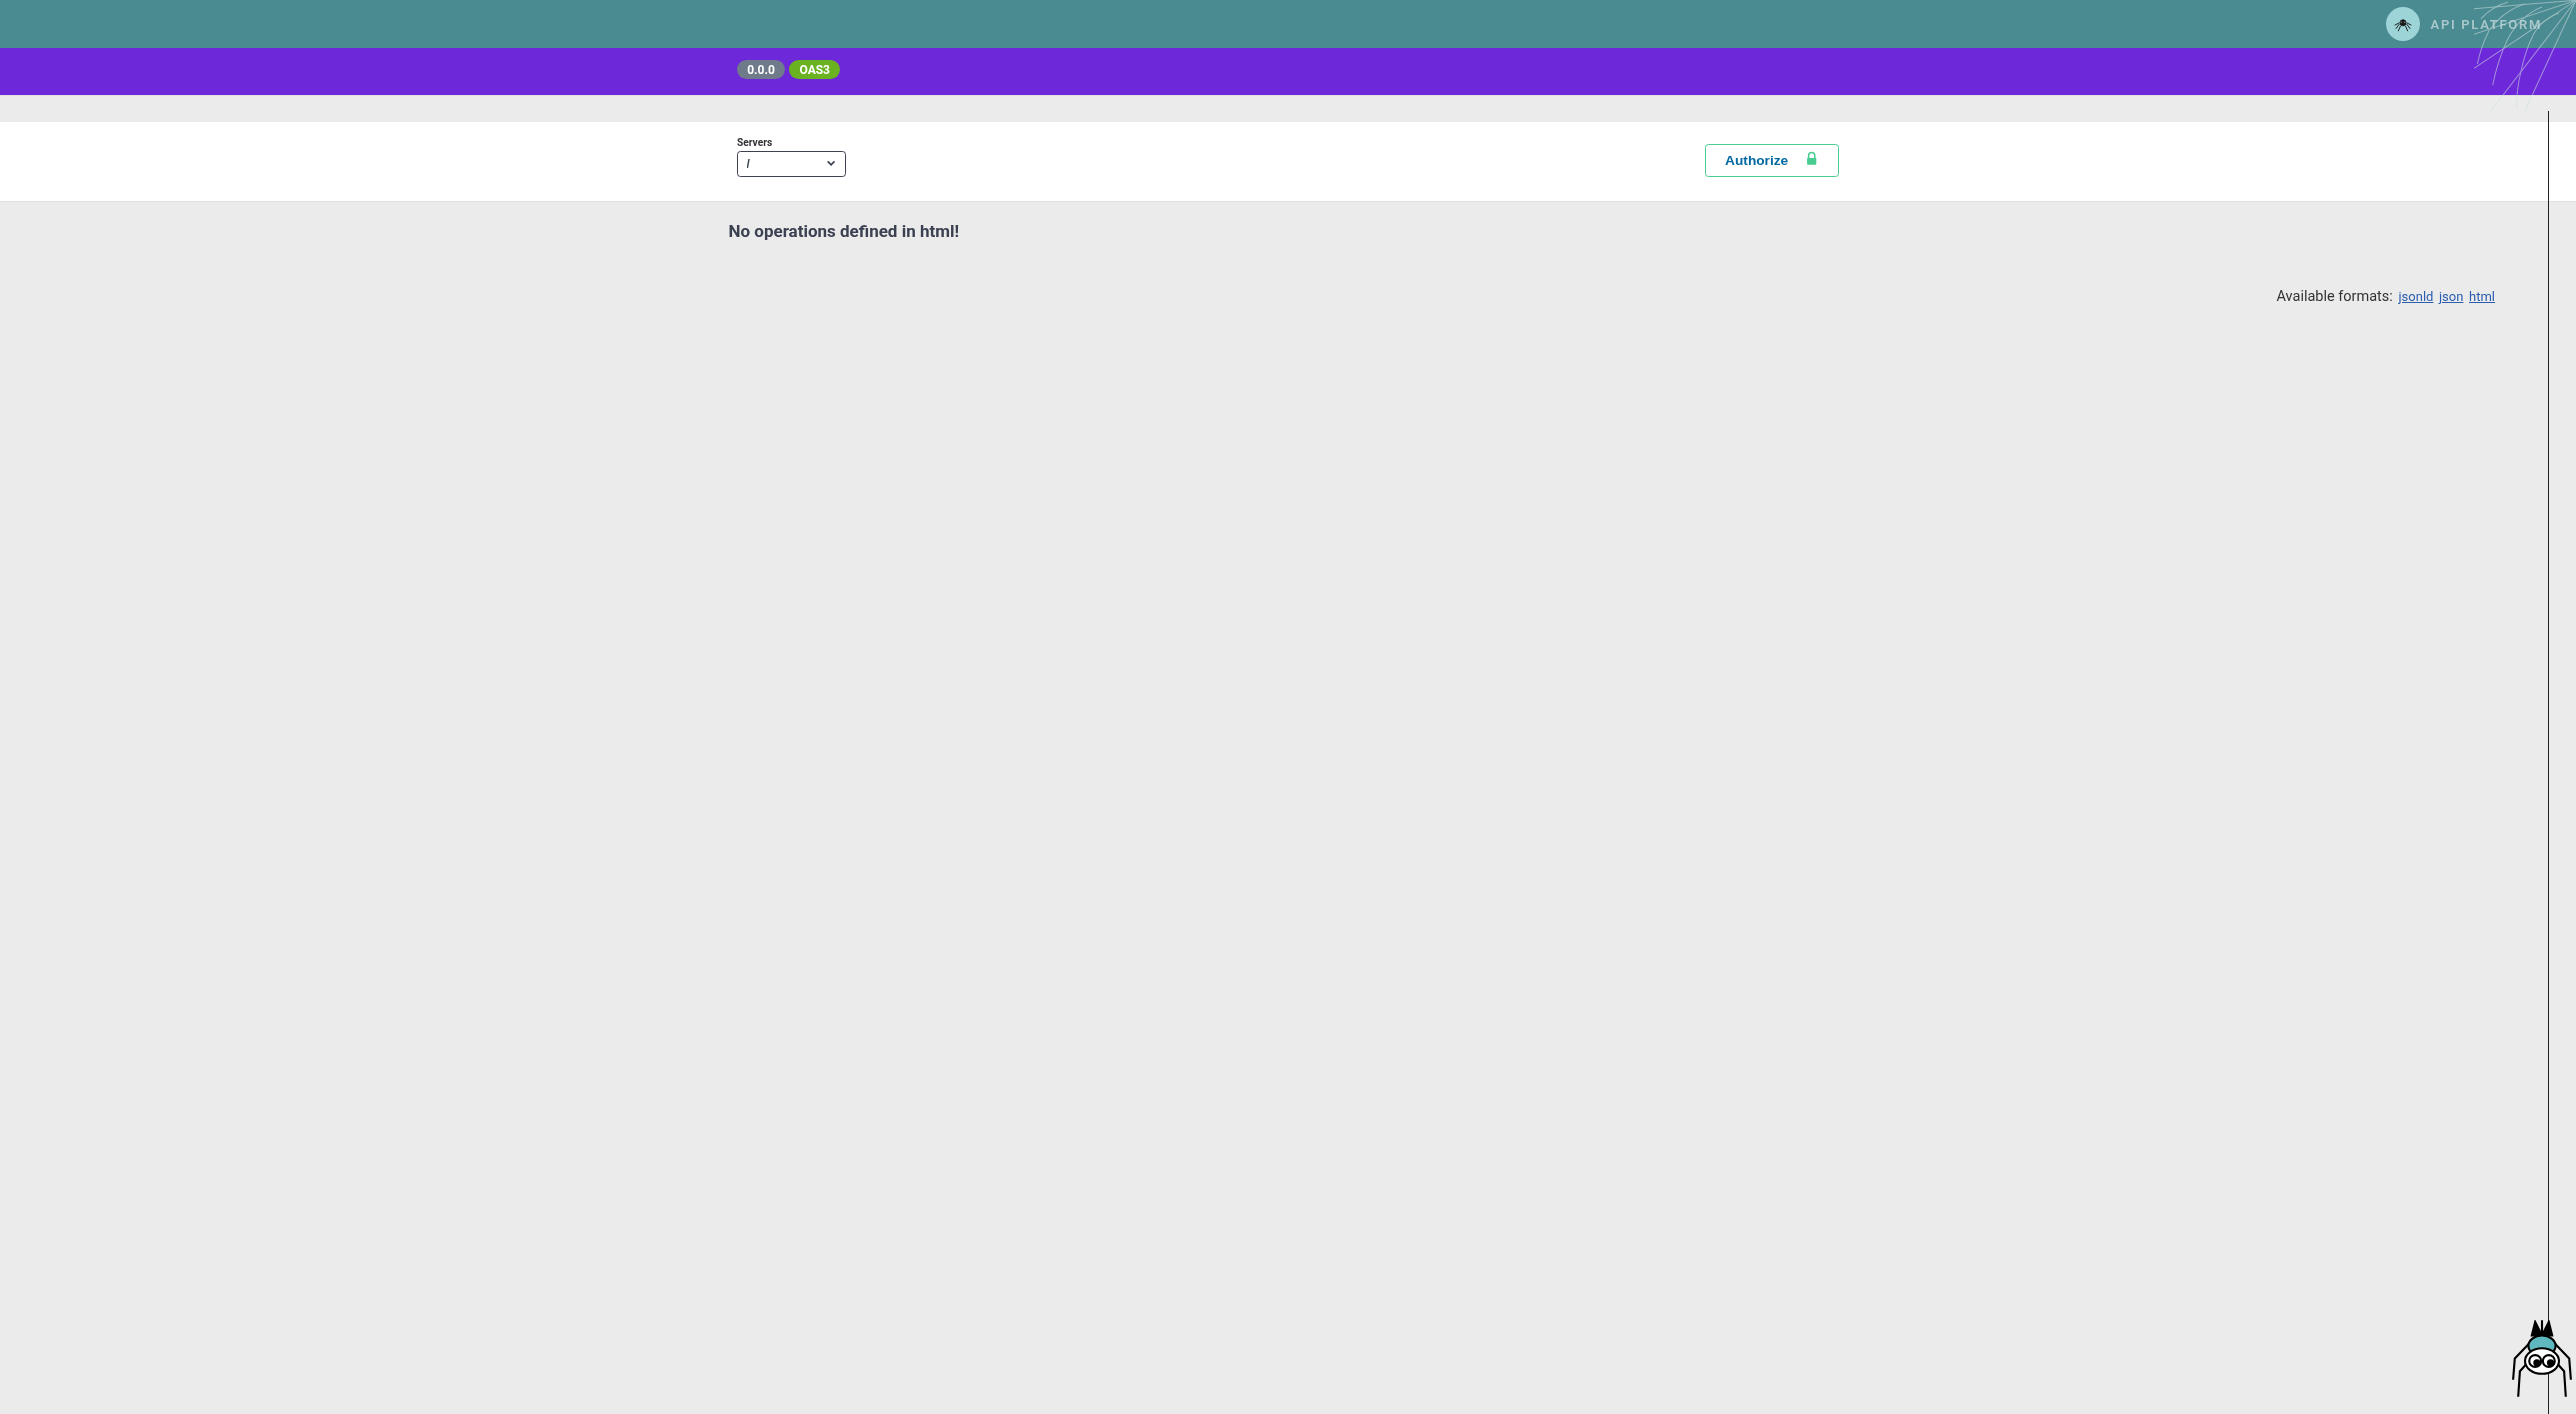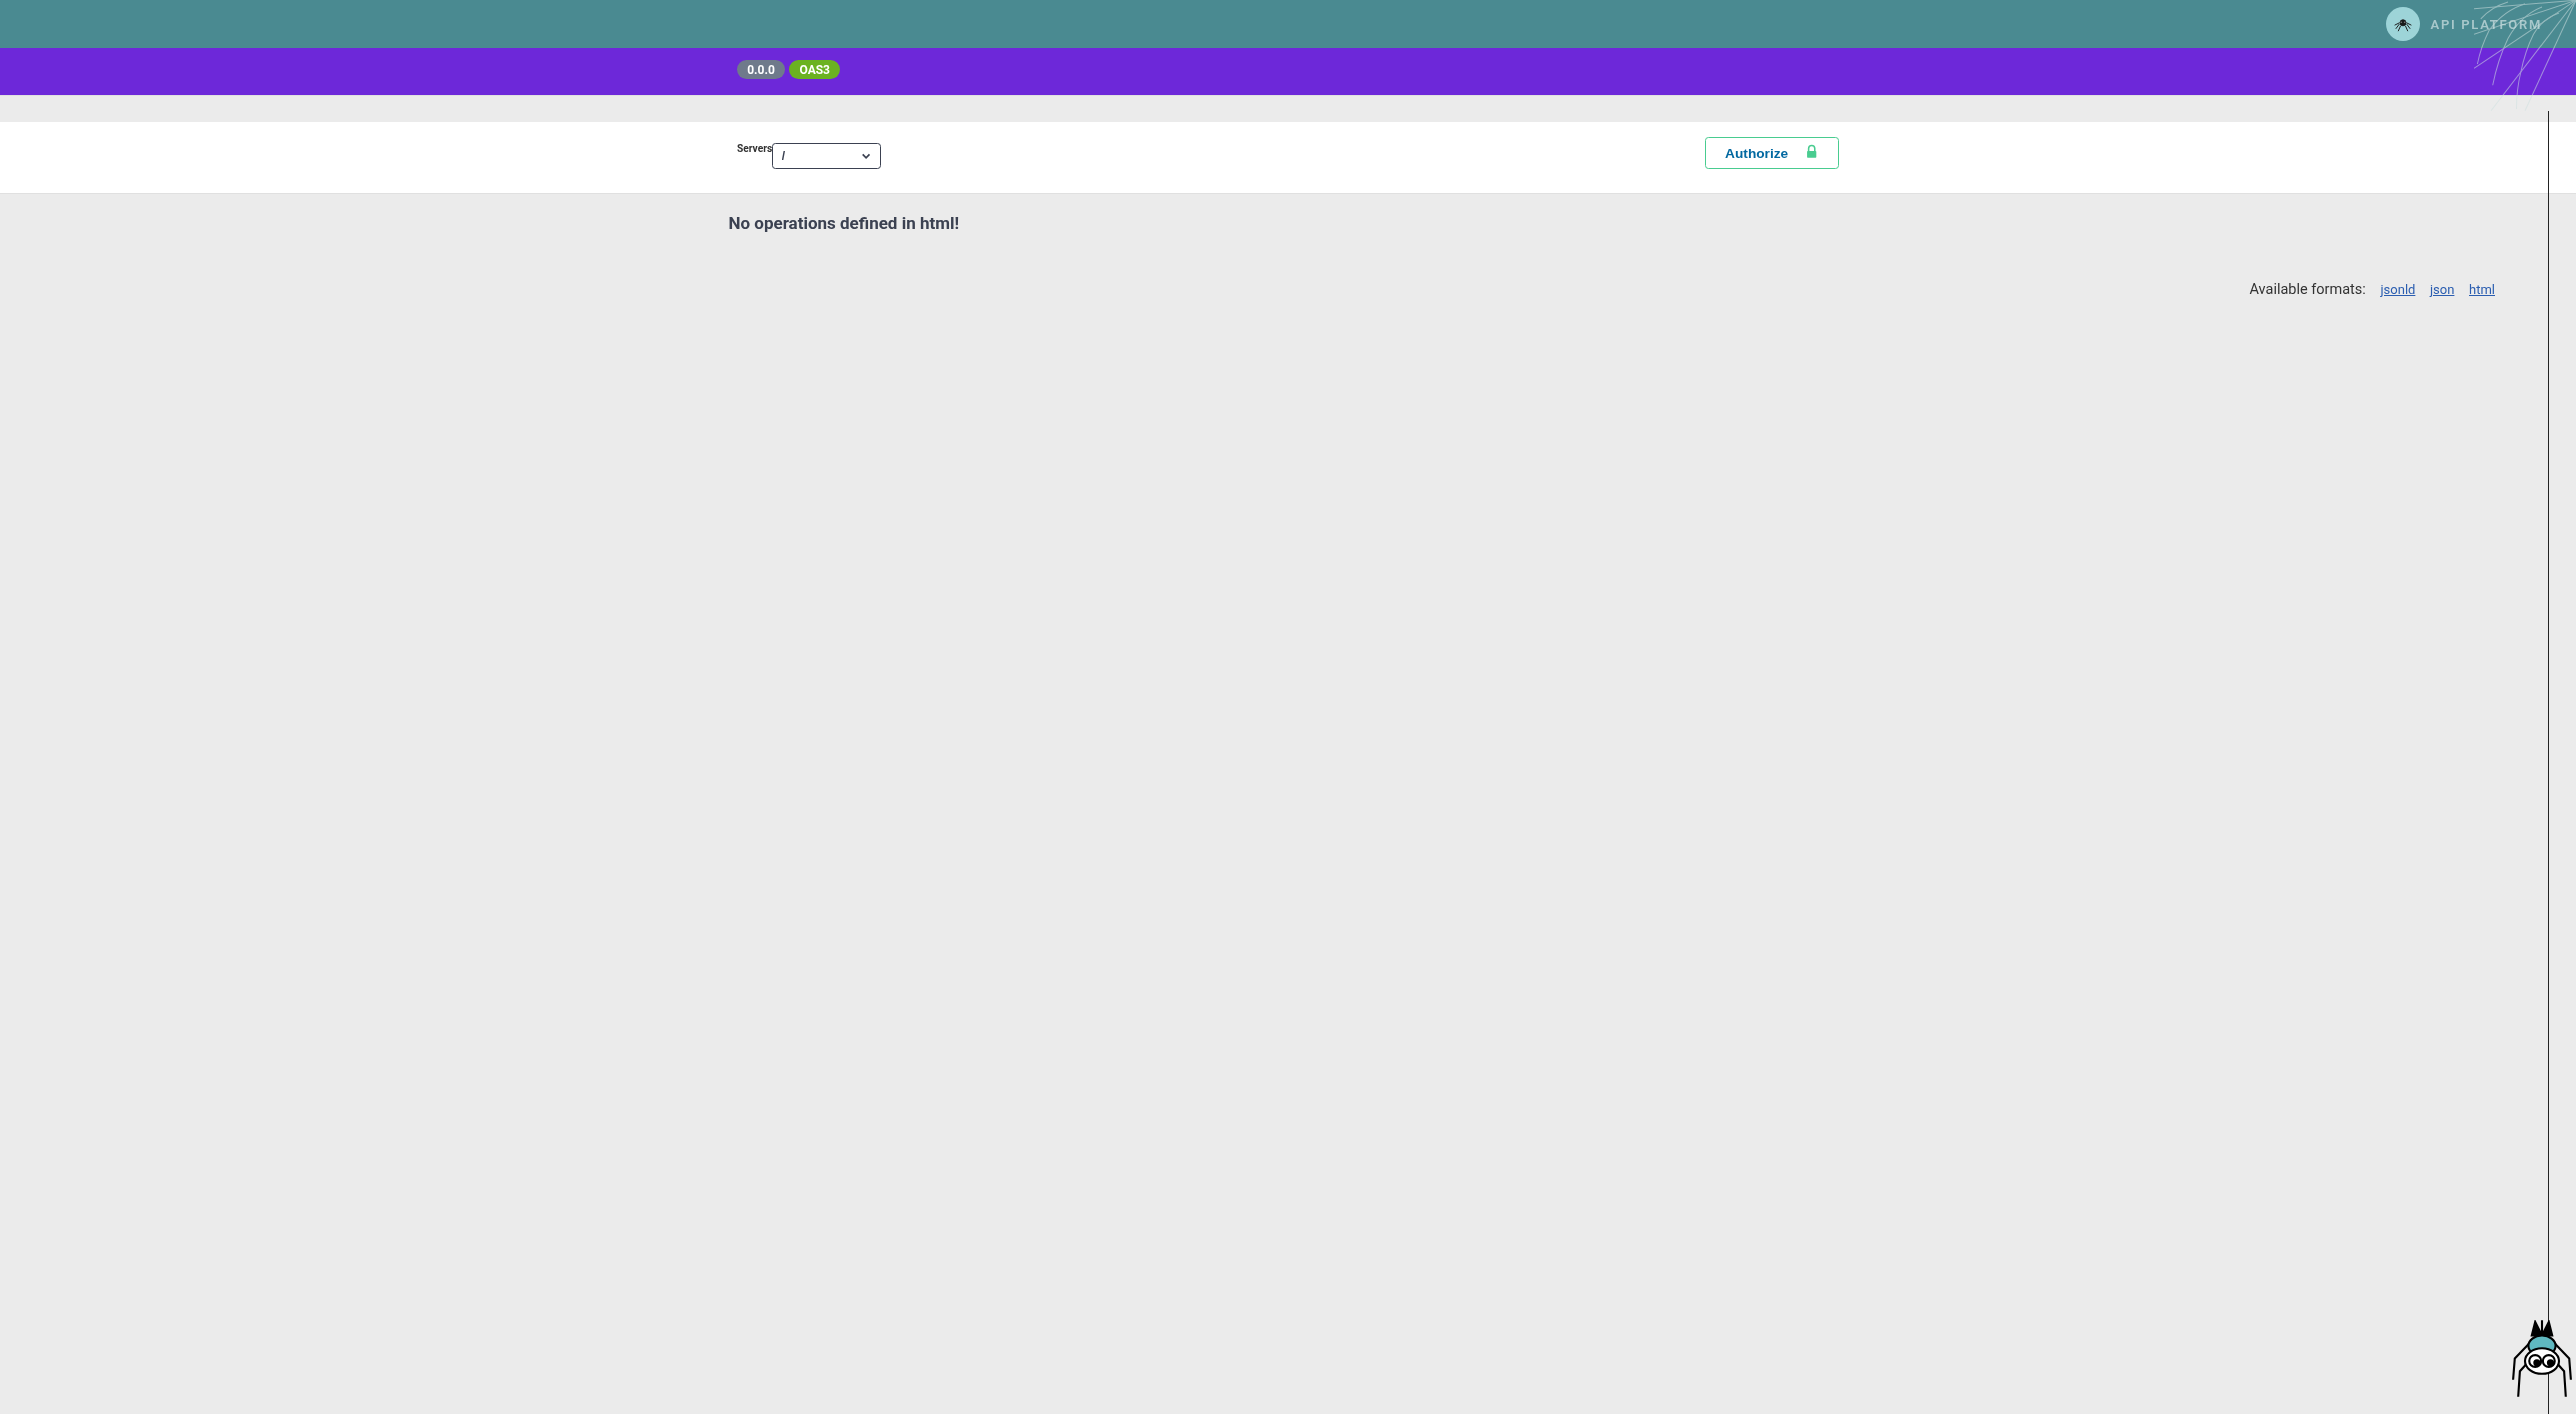--- a/index.html
+++ b/index.html
@@ -83,21 +83,21 @@
       padding: 15.4px 0 24px;
       border-bottom: 0.9px solid #e0e0e0;
     }
     .servers-row {
       display: flex;
       align-items: flex-end;
       justify-content: space-between;
     }
     .servers-left {
       display: flex;
-      flex-direction: row;
+      flex-direction: column;
     }
     .servers-label {
       font-size: 10.2px;
       font-weight: 700;
       margin-bottom: 2.6px;
       color: #333;
     }
     .server-select-wrap {
       position: relative;
     }
@@ -154,21 +154,21 @@
     }
     .formats-section .line {
       margin-bottom: 2.6px;
       padding-right: 81px;
     }
     .format-link {
       color: #2a5db0;
       text-decoration: underline;
       font-size: 13px;
       cursor: pointer;
-      margin-left: 11px;
+      margin-left: 2px;
     }
     .web-decoration {
       position: absolute;
       top: 0;
       right: 0;
       width: 102px;
       height: 111px;
       pointer-events: none;
       opacity: 0.55;
     }

